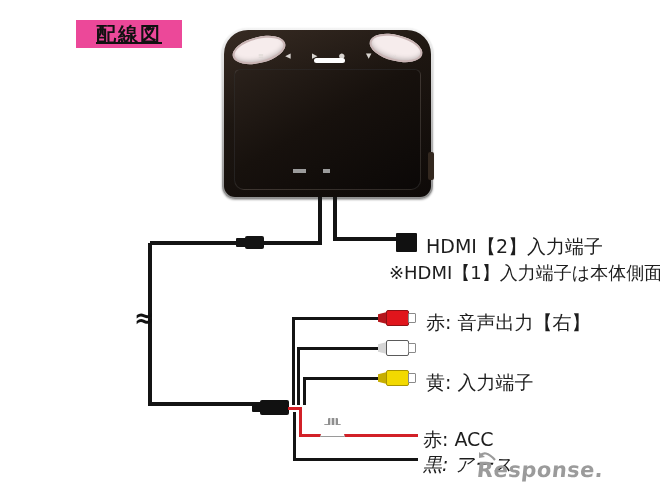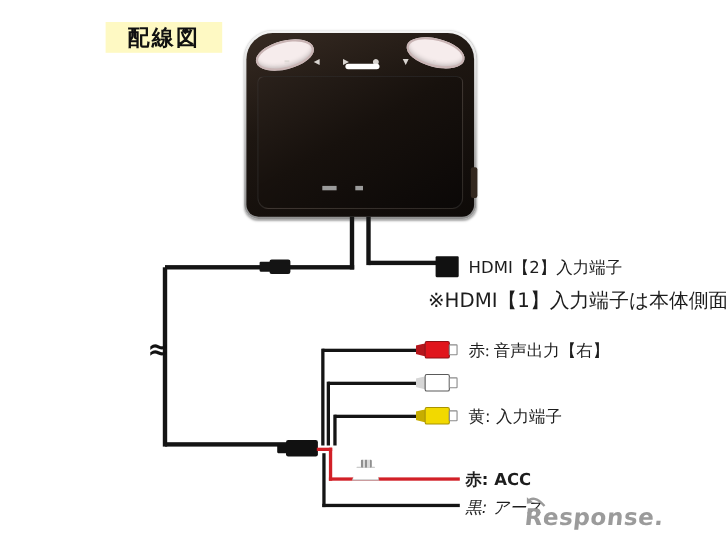--- a/index.html
+++ b/index.html
@@ -3,23 +3,23 @@
 <meta charset="utf-8">
 <style>
   html,body{margin:0;padding:0;background:#fff;}
   .canvas{
     position:relative;width:660px;height:495px;background:#ffffff;
     font-family:"DejaVu Sans","Liberation Sans",sans-serif;
     overflow:hidden;color:#1c1c1c;
   }
   
   .title-badge{
-    position:absolute;left:96px;top:20px;width:106px;height:28px;
-    background:#fef9c3;color:#111;font-size:20px;font-weight:bold;
-    display:flex;align-items:center;justify-content:center;letter-spacing:2px;
+    position:absolute;left:76px;top:20px;width:106px;height:28px;
+    background:#ec4899;color:#111;font-size:20px;font-weight:bold;
+    display:flex;align-items:center;justify-content:center;letter-spacing:2px;text-decoration:underline;
   }
   
   .monitor{position:absolute;left:222px;top:28px;width:211px;height:171px;
     background:linear-gradient(#f4f4f4,#909090);
     border-radius:26px 26px 13px 13px;
     box-shadow:0 1px 2px rgba(0,0,0,.35);}
   .monitor-body{position:absolute;left:2px;right:2px;top:2px;bottom:2px;
     background:linear-gradient(160deg,#372b23 0%,#1d1611 40%,#0e0a08 100%);
     border-radius:24px 24px 11px 11px;}
   .speaker{position:absolute;width:54px;height:26px;border-radius:50%;
@@ -63,21 +63,21 @@
   .rca.white .body{background:#ffffff;border:1.5px solid #5a5a5a;}
   .rca.yellow .boot{background:#c7ad00;}
   .rca.yellow .body{background:#f2d900;border:1.5px solid #a89300;}
   
   .fuse{position:absolute;left:320px;top:424px;width:25px;height:13px;background:#fff;
     border:1.5px solid #9a9a9a;box-sizing:border-box;
     clip-path:polygon(0 100%,18% 0,82% 0,100% 100%);}
   .fuse-cap{position:absolute;left:328px;top:418px;width:10px;height:7px;
     background:repeating-linear-gradient(90deg,#8f8f8f 0 2px,#d9d9d9 2px 4px);border-radius:1px;}
   
-  .lbl{position:absolute;font-size:15px;color:#1d1d1d;font-weight:500;white-space:nowrap;}
+  .lbl{position:absolute;font-size:19px;color:#1d1d1d;font-weight:500;white-space:nowrap;}
   .lbl.small{font-size:18px;}
   
   .watermark{position:absolute;left:477px;top:458px;color:#9b9b9b;
     font-size:21px;font-weight:bold;letter-spacing:.5px;transform:skewX(-6deg);}
   .wm-arrow{position:absolute;left:478px;top:450px;width:20px;height:12px;}
 </style>
 </head>
 <body>
 
 <div class="canvas">
@@ -135,32 +135,32 @@
   <div class="rca white" style="left:378px;top:340px;">
     <span class="boot"></span>
       <span class="body"></span>
       <span class="tip"></span>
   </div>
   <div class="rca yellow" style="left:378px;top:370px;">
     <span class="boot"></span>
       <span class="body"></span>
       <span class="tip"></span>
   </div>
-  <div class="lbl" style="left:426px;top:310px;font-family:Liberation Serif, serif;">赤: 音声出力【右】</div>
+  <div class="lbl" style="left:426px;top:310px;">赤: 音声出力【右】</div>
   <div class="lbl" style="left:426px;top:370px;">黄: 入力端子</div>
 
   <div class="harness-stub"></div>
   <div class="harness"></div>
 
   <div class="wr" style="left:288px;top:407px;width:14px;height:3px;"></div>
   <div class="wr" style="left:299px;top:407px;width:3px;height:30px;"></div>
   <div class="wr" style="left:299px;top:434px;width:119px;height:3px;"></div>
   <div class="fuse"></div>
   <div class="fuse-cap"></div>
-  <div class="lbl" style="left:423px;top:427px;font-weight:bold;">赤: ACC</div>
+  <div class="lbl" style="left:423px;top:427px;">赤: ACC</div>
 
   <div class="wk" style="left:293px;top:412px;width:3px;height:49px;"></div>
   <div class="wk" style="left:293px;top:458px;width:125px;height:3px;"></div>
   <div class="lbl" style="left:423px;top:452px;font-style:italic;">黒: アース</div>
 
   <svg class="wm-arrow" viewBox="0 0 20 12">
     <path d="M17 10 C 10 2, 5 2, 2 6" fill="none" stroke="#9b9b9b" stroke-width="2.2"></path>
     <path d="M1 2 L 1 8 L 7 7 Z" fill="#9b9b9b"></path>
   </svg>
   <div class="watermark">Response.</div>

